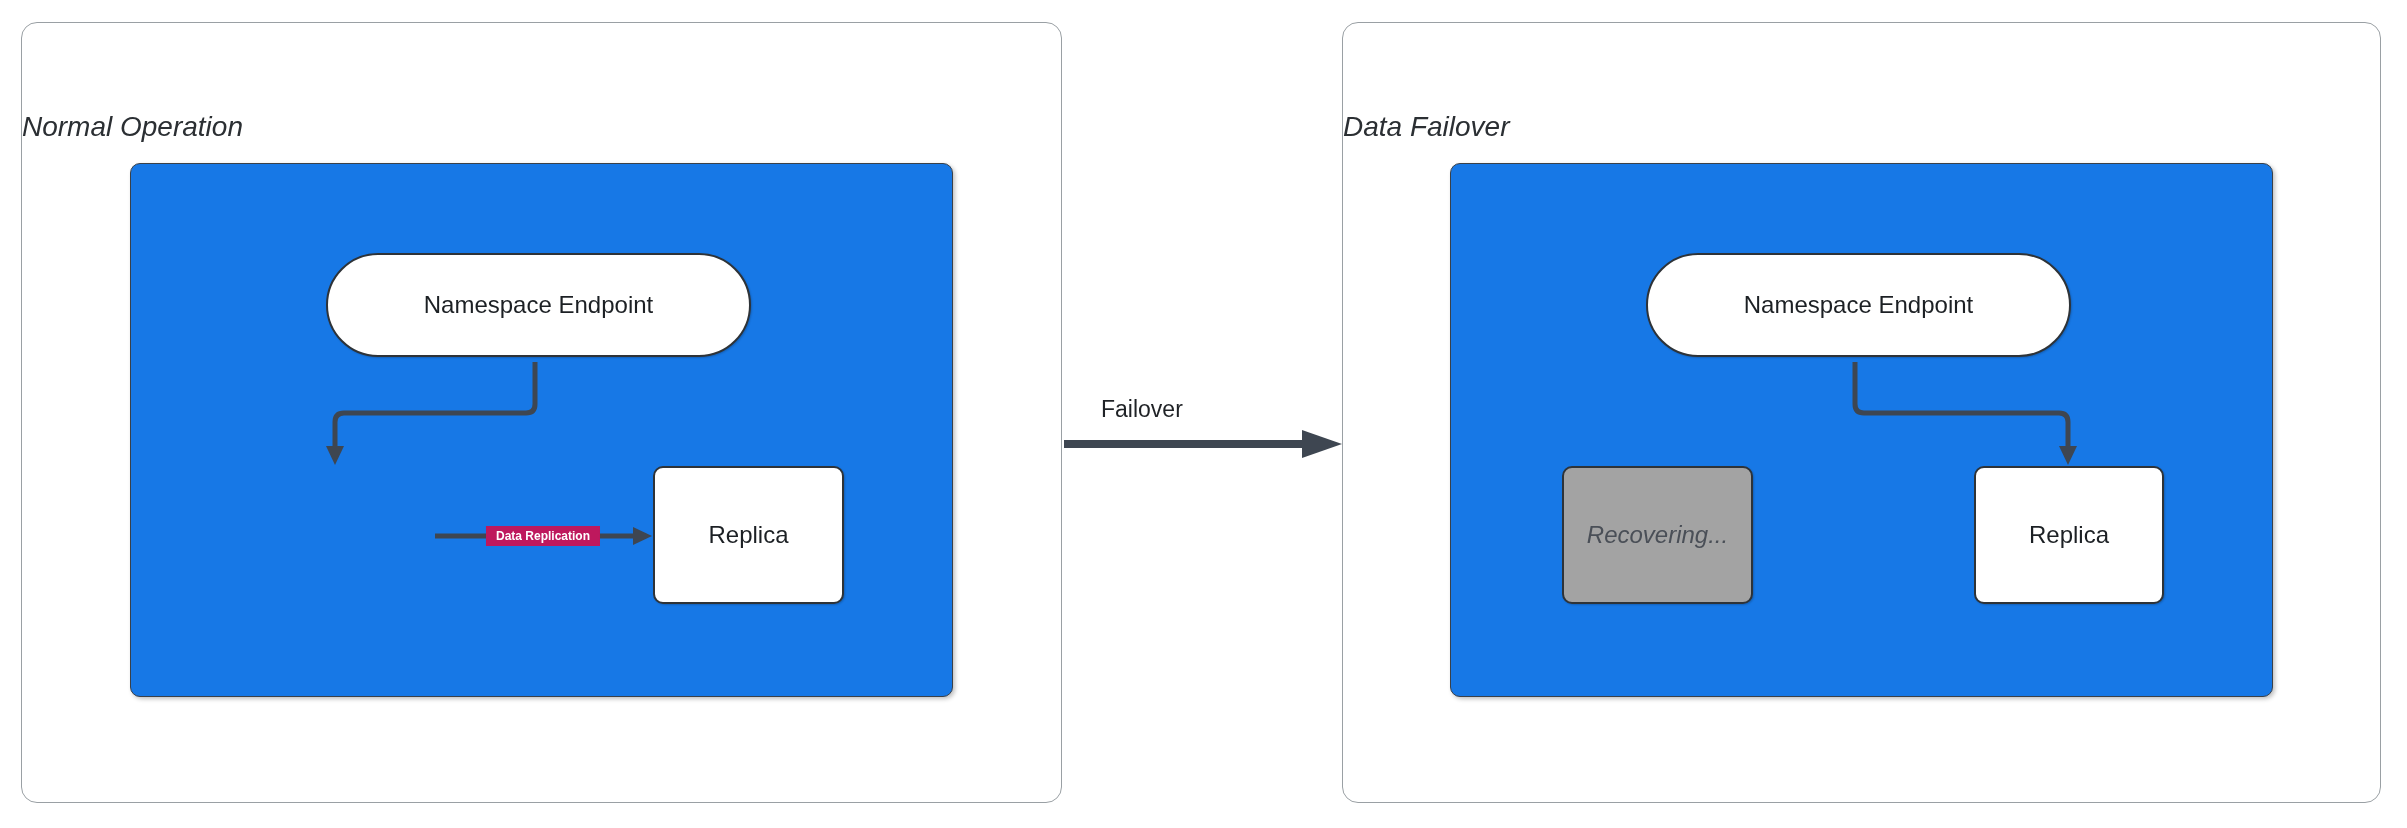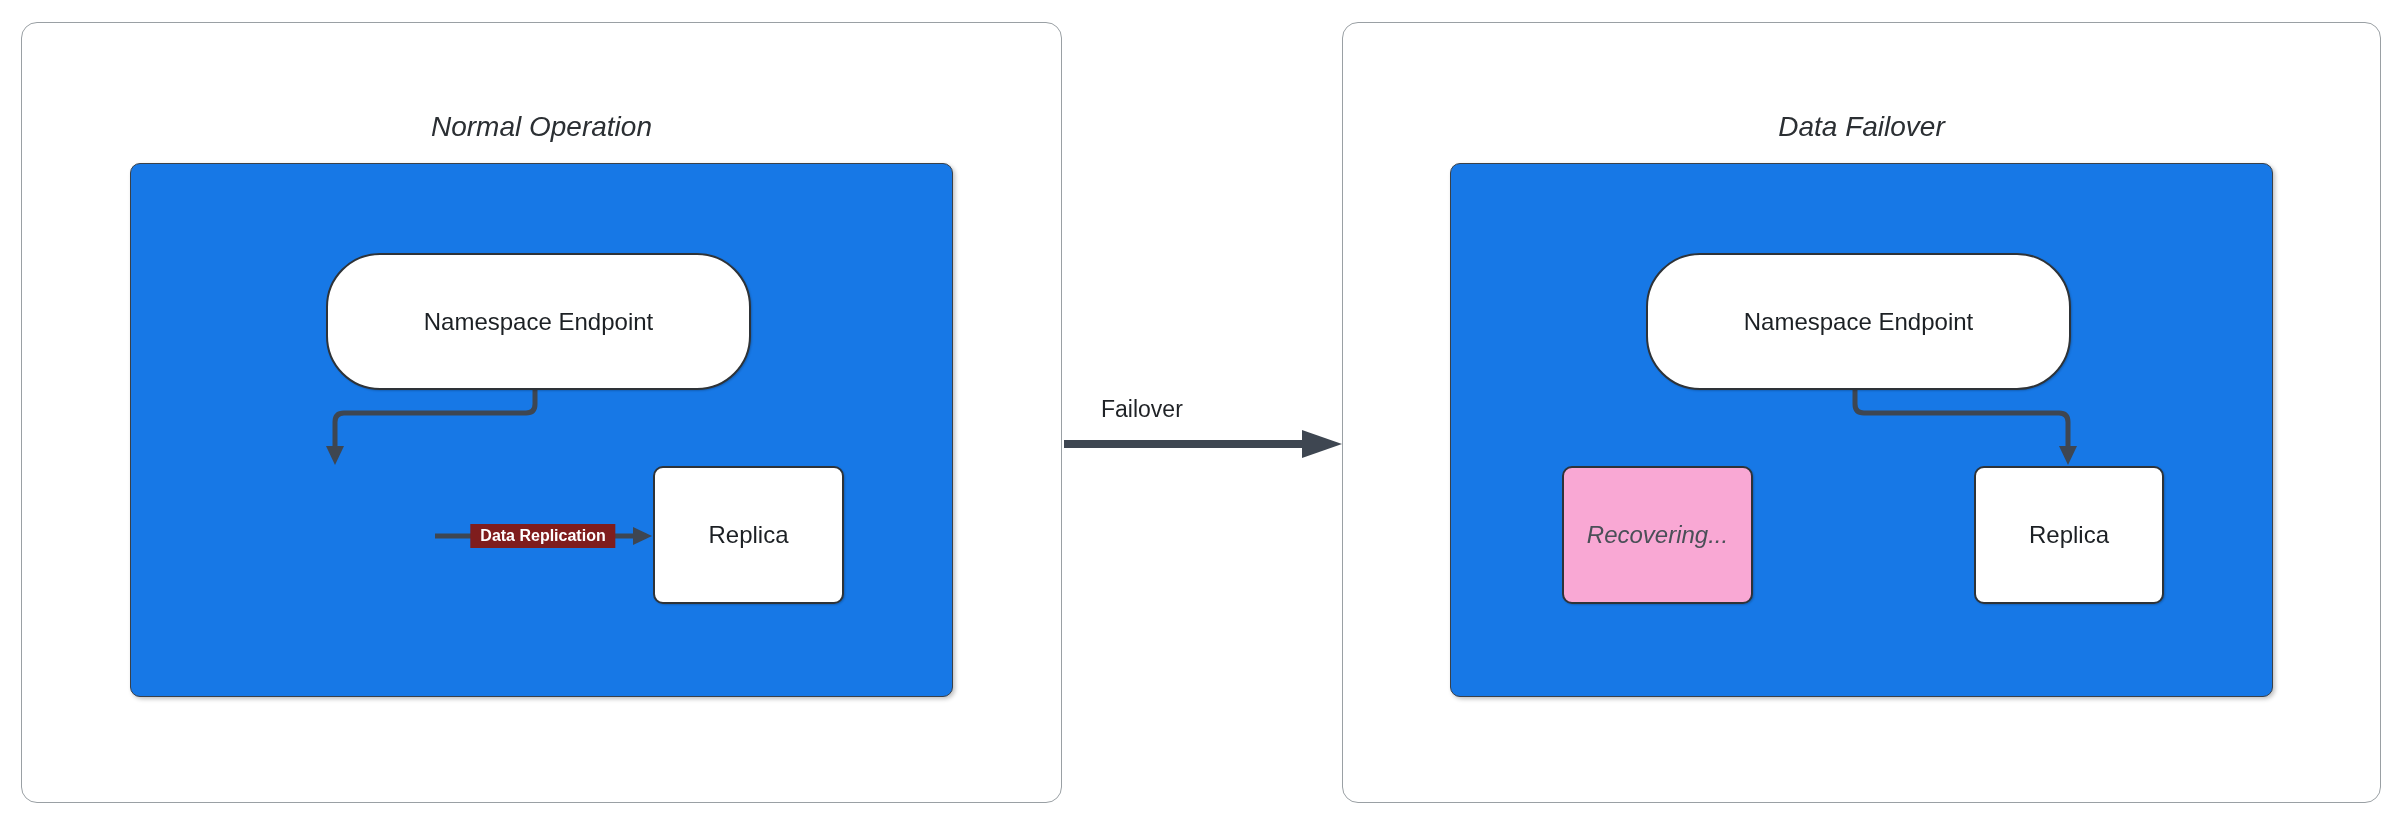--- a/index.html
+++ b/index.html
@@ -25,21 +25,20 @@
     box-sizing: border-box;
     z-index: 1;
   }
   .panel.left  { left: 21px;  width: 1041px; }
   .panel.right { left: 1342px; width: 1039px; }
   .panel-title {
     position: absolute;
     left: 0;
     top: 88px;
     width: 100%;
-    text-align: center;
     font-size: 28px;
     font-style: italic;
     color: #2b2f33;
     z-index: 2;
   }
   .cluster {
     position: absolute;
     top: 163px;
     width: 823px;
     height: 534px;
@@ -63,37 +62,37 @@
     box-sizing: border-box;
     font-size: 24px;
     color: #1c2024;
     line-height: 1.25;
     box-shadow: 1px 1px 2px rgba(0,0,0,0.2);
     z-index: 4;
   }
   .stadium {
     top: 253px;
     width: 425px;
-    height: 137px;
+    height: 104px;
     border-radius: 54px;
   }
   .stadium.left  { left: 326px; }
   .stadium.right { left: 1646px; }
   .box {
     top: 466px;
     width: 191px;
     height: 138px;
     border-radius: 10px;
     padding: 0 14px;
   }
   .box.primary      { left: 241px; width: 192px; }
   .box.replica-l    { left: 653px; }
   .box.recovering   {
     left: 1562px;
-    background: #f9a8d4;
+    background: #a3a3a3;
     color: #4a4f57;
     font-style: italic;
   }
   .box.replica-r    { left: 1974px; width: 190px; }
   svg.edges {
     position: absolute;
     left: 0;
     top: 0;
     width: 2407px;
     height: 828px;
@@ -105,23 +104,23 @@
     stroke: #3e4651;
     stroke-width: 5px;
   }
   svg.edges path.thick { stroke-width: 8px; }
   svg.edges polygon { fill: #3e4651; stroke: none; }
   .edge-label {
     position: absolute;
     left: 543px;
     top: 536px;
     transform: translate(-50%, -50%);
-    background: #7f1d1d;
+    background: #be185d;
     color: #ffffff;
-    font-size: 16px;
+    font-size: 12px;
     font-weight: bold;
     white-space: nowrap;
     padding: 3px 10px;
     z-index: 5;
     text-align: center;
   }
   .failover-label {
     position: absolute;
     left: 1101px;
     top: 396px;

